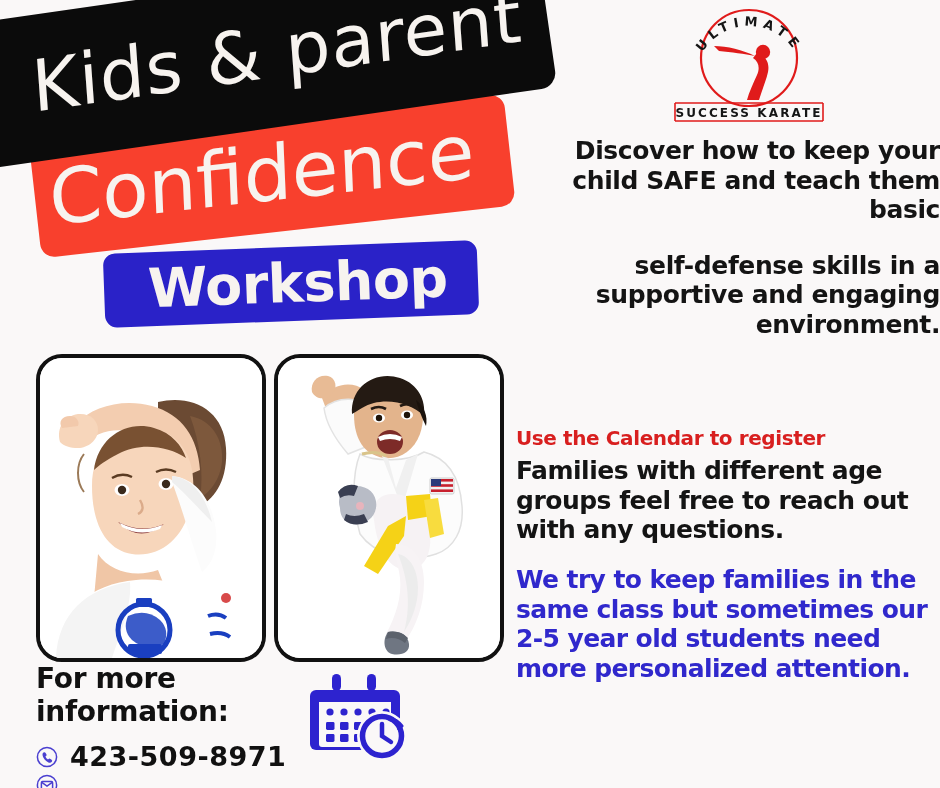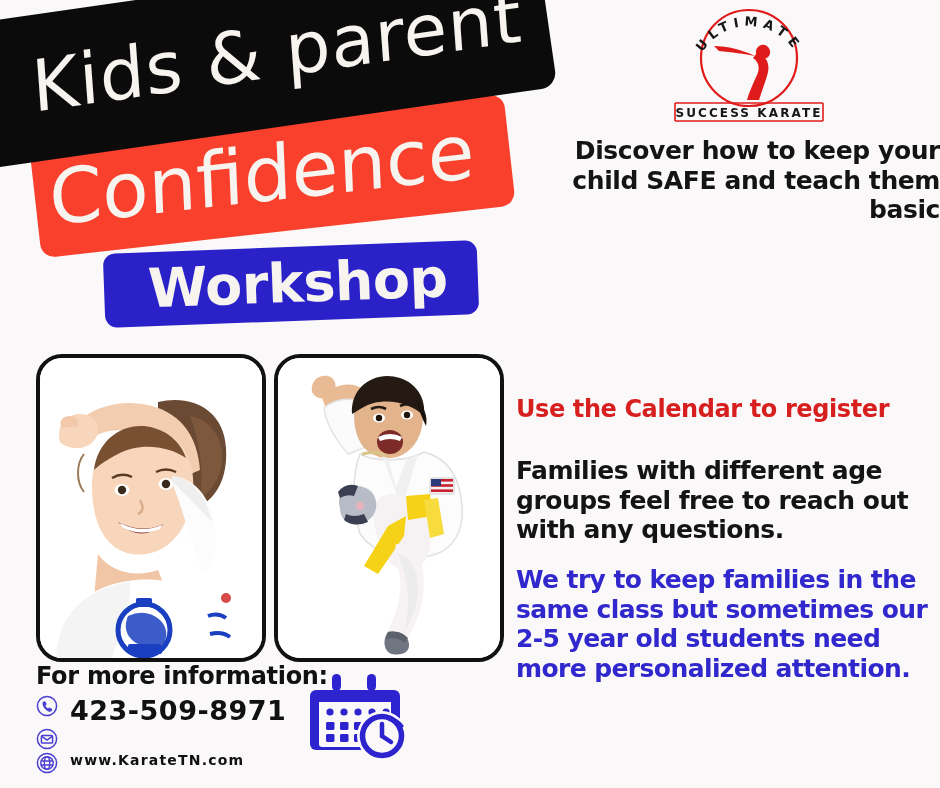--- a/index.html
+++ b/index.html
@@ -102,29 +102,29 @@
   
   #contact {
     position: absolute;
     left: 36px;
     top: 662px;
     width: 300px;
     z-index: 6;
   }
   #contact-heading {
     font-family: "DejaVu Sans", sans-serif;
-    font-size: 24px;
+    font-size: 28px;
     font-weight: 700;
     color: #111111;
     letter-spacing: -0.3px;
-    margin-bottom: 5px;
+    margin-bottom: 13px;
   }
   .contact-row {
     display: flex;
-    align-items: flex-start;
+    align-items: center;
     margin-bottom: 2px;
   }
   .contact-icon {
     width: 22px;
     height: 22px;
     flex: 0 0 22px;
     margin-right: 12px;
   }
   .contact-icon svg { display: block; }
   .contact-text {
@@ -169,24 +169,24 @@
     text-align: right;
     color: #141414;
     font-size: 25px;
     line-height: 1.18;
     letter-spacing: -0.4px;
   }
   #headline-block .para2 { margin-top: 26px; }
 
   #calendar-cta {
     left: 516px;
-    top: 395px;
+    top: 426px;
     width: 420px;
     color: #d81f1f;
-    font-size: 24px;
+    font-size: 20px;
     letter-spacing: -0.4px;
   }
   #families-para {
     left: 516px;
     top: 456px;
     width: 415px;
     color: #141414;
     font-size: 25px;
     line-height: 1.18;
     letter-spacing: -0.5px;
@@ -239,20 +239,21 @@
       <line x1="10" y1="101" x2="158" y2="101" stroke="#e01b1b" stroke-width="1.6"></line>
       <line x1="10" y1="119" x2="158" y2="119" stroke="#e01b1b" stroke-width="1.6"></line>
       <line x1="10" y1="101" x2="10" y2="119" stroke="#e01b1b" stroke-width="1.6"></line>
       <line x1="158" y1="101" x2="158" y2="119" stroke="#e01b1b" stroke-width="1.6"></line>
       <text x="84" y="115" text-anchor="middle" font-family="DejaVu Sans, sans-serif" font-size="12" font-weight="700" letter-spacing="2.1" fill="#151515">SUCCESS KARATE</text>
     </svg>
   </div>
 
   <div id="headline-block" class="rt">
     <div class="para1">Discover how to keep your child SAFE and teach them basic</div>
+    <div class="para2">self-defense skills in a supportive and engaging environment.</div>
   </div>
 
   <div id="calendar-cta" class="rt">Use the Calendar to register</div>
 
   <div id="families-para" class="rt">Families with different age groups feel free to reach out with any questions.</div>
 
   <div id="keep-families-para" class="rt">We try to keep families in the same class but sometimes our 2-5 year old students need more personalized attention.</div>
 
   <div id="photo-girl" class="photo-frame">
     <svg viewBox="0 0 222 300" class="photo-svg">

